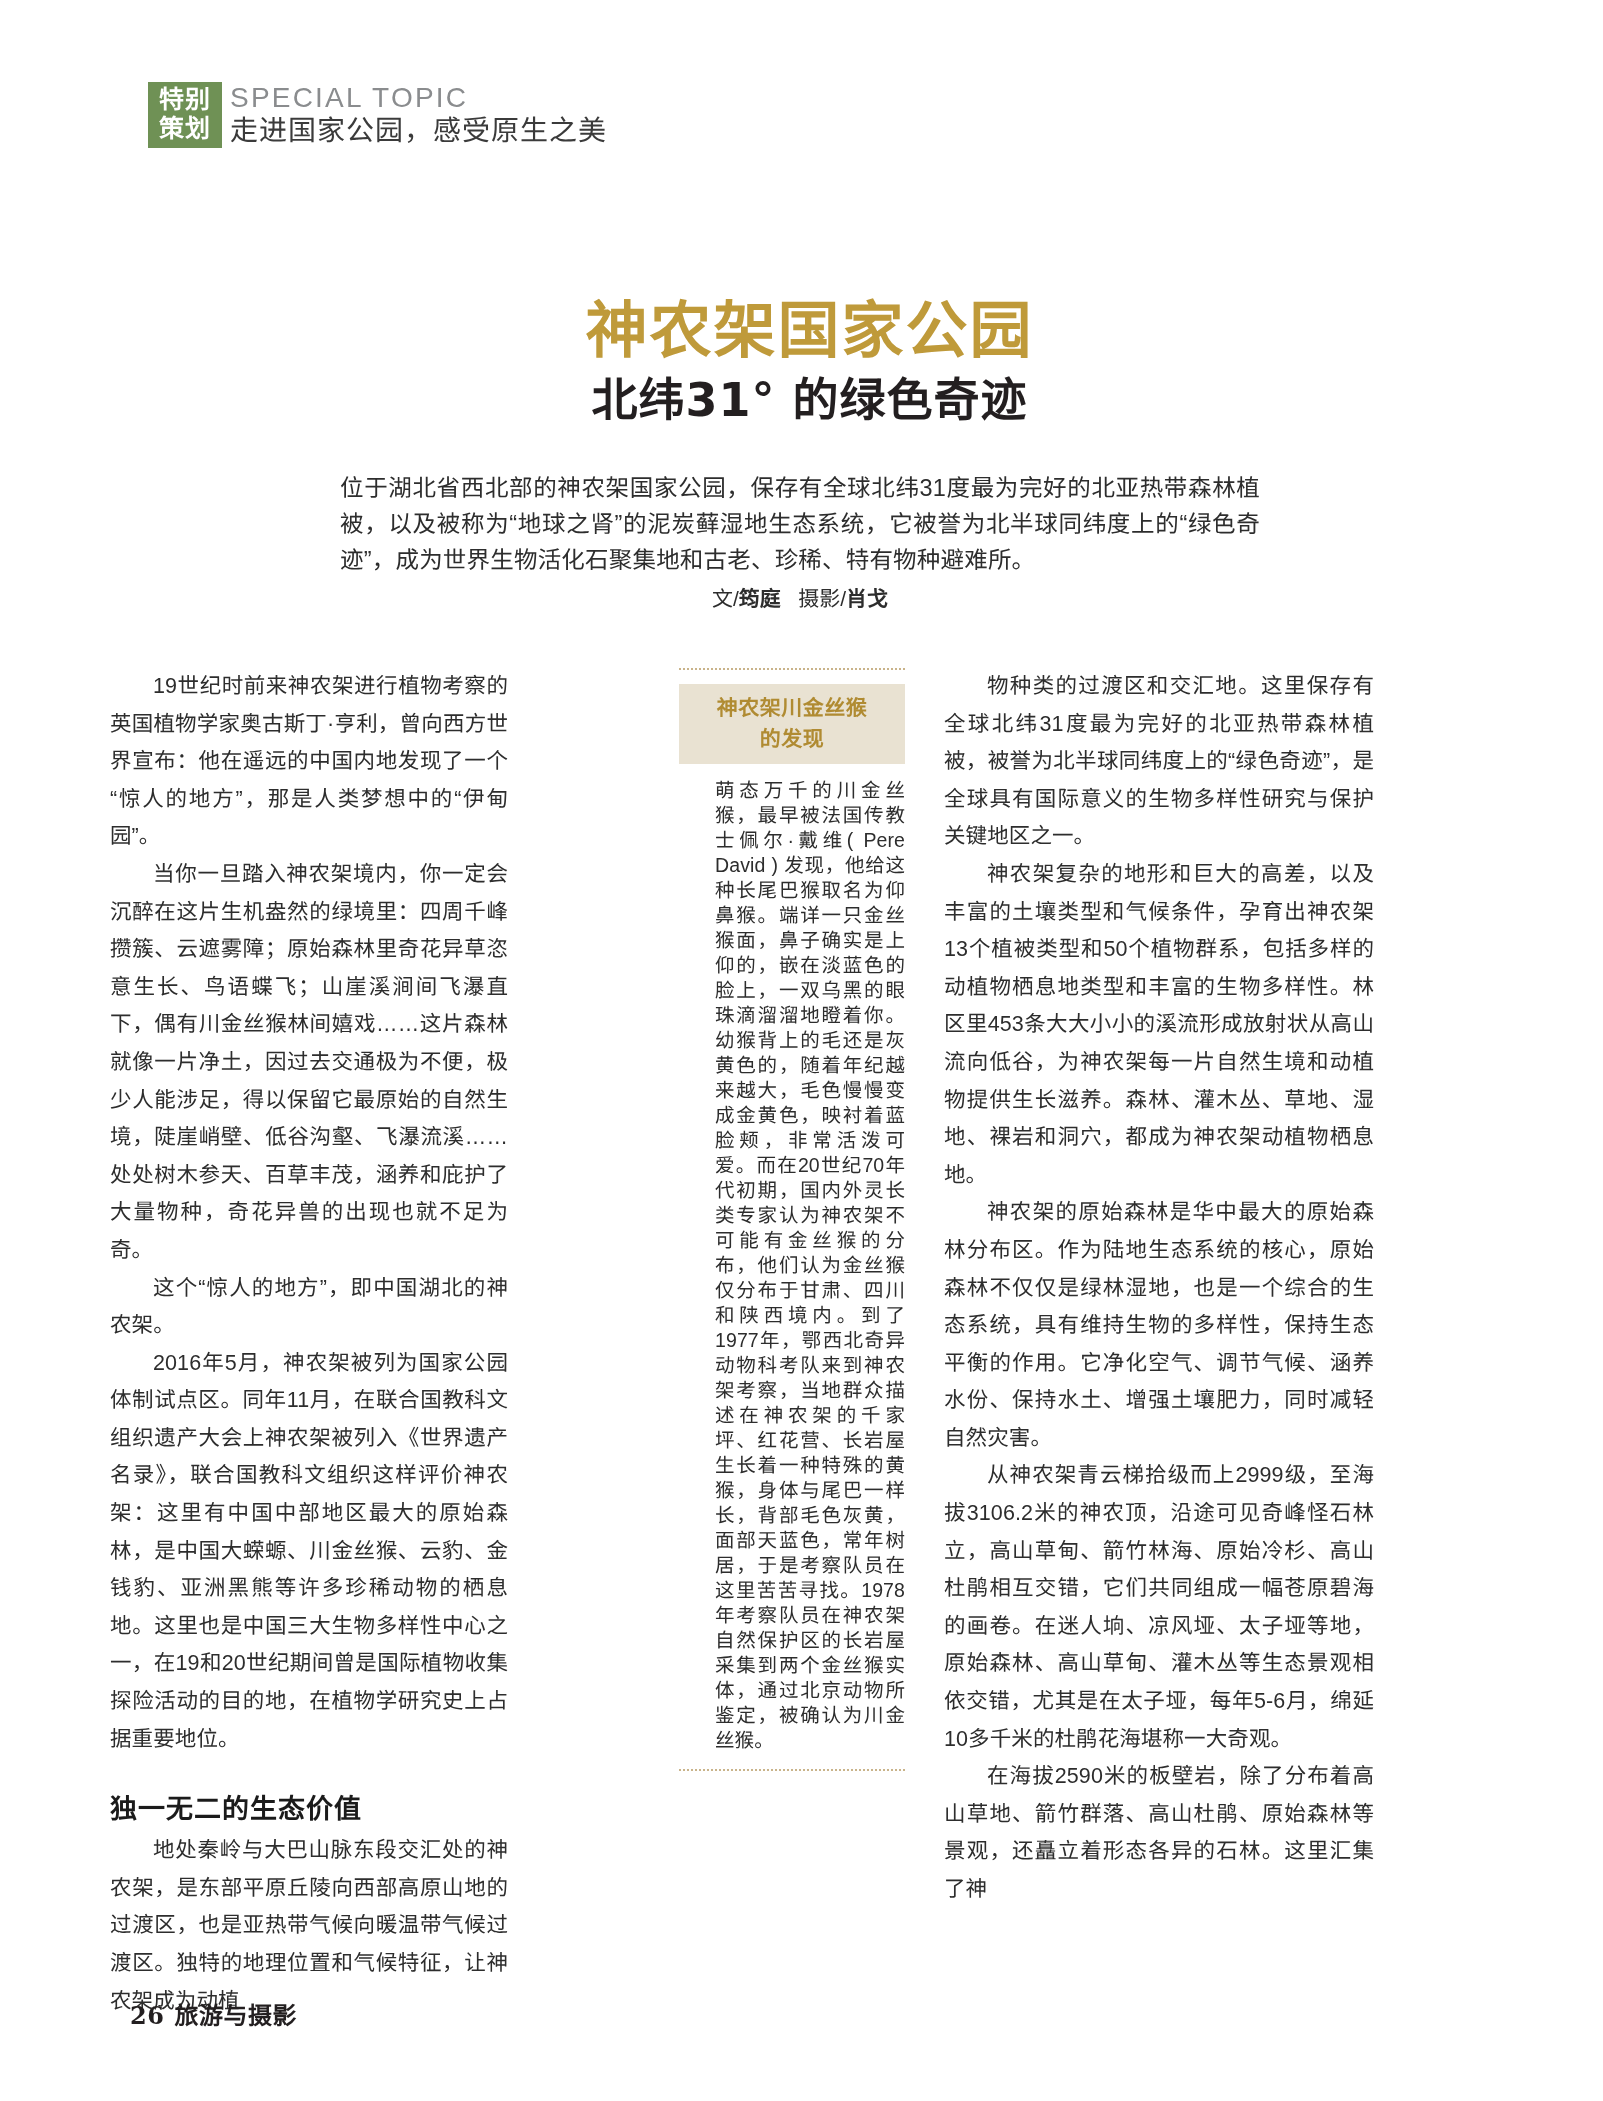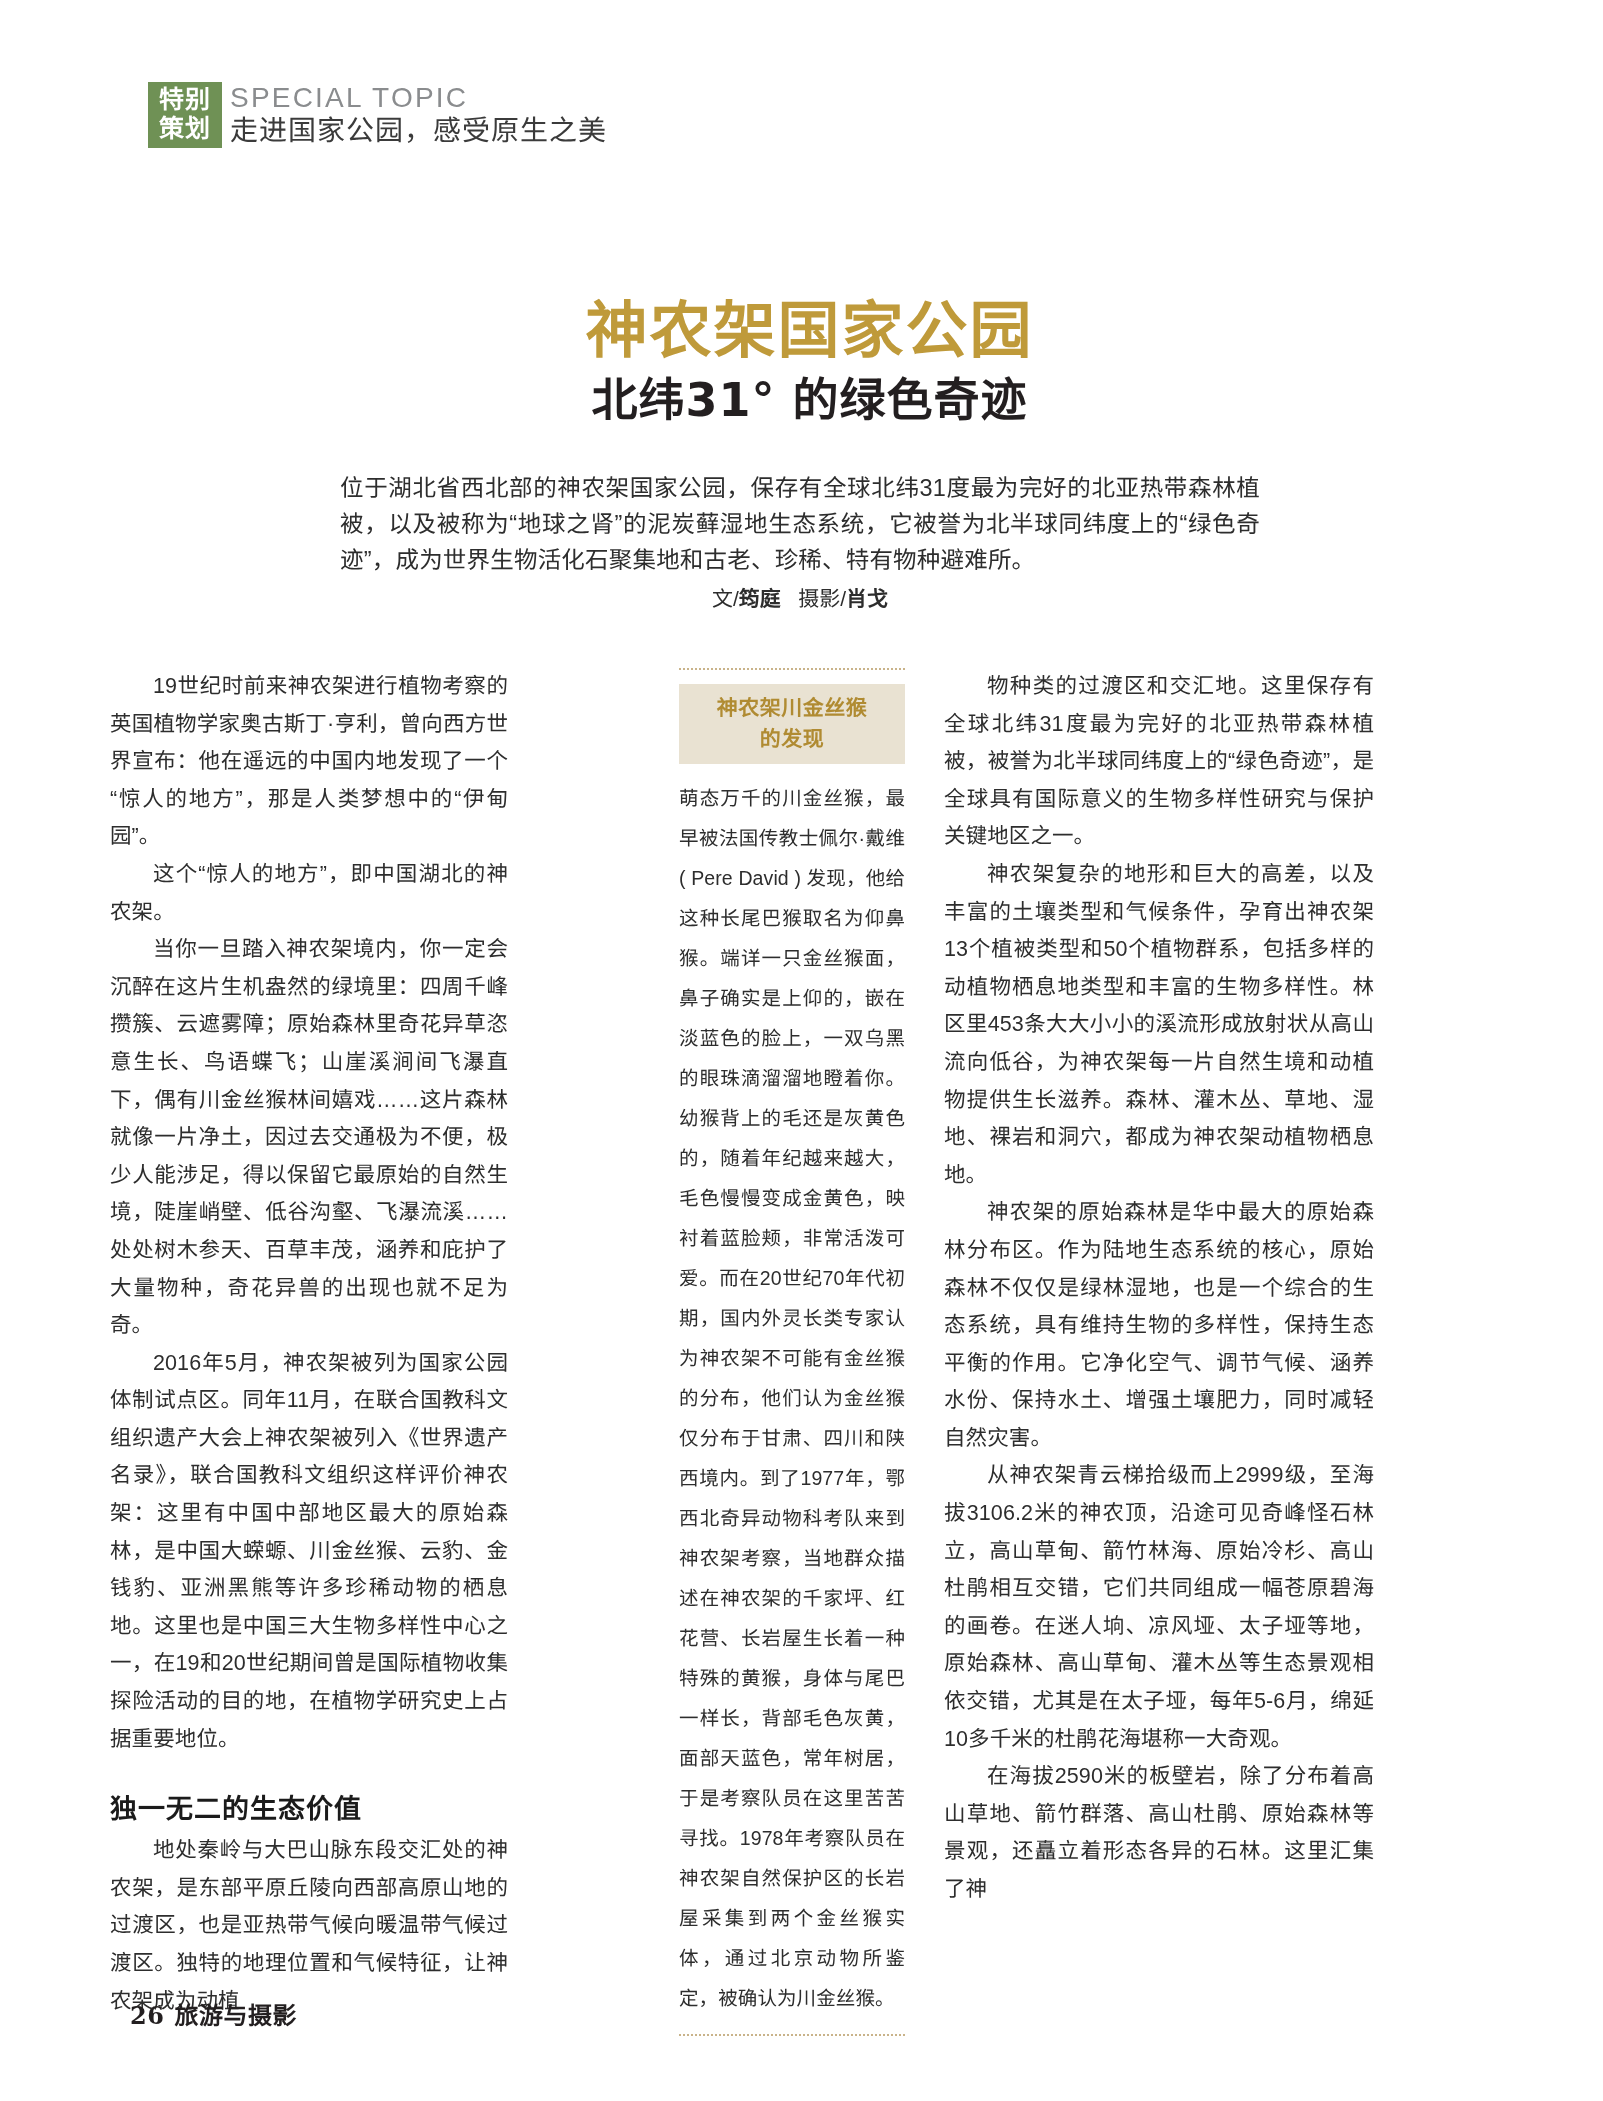--- a/index.html
+++ b/index.html
@@ -130,22 +130,23 @@
     font-size: 21.5px;
     line-height: 37.6px;
     color: #2d2d2d;
     text-align: justify;
     text-justify: inter-ideograph;
     text-indent: 2em;
     letter-spacing: 0.1px;
   }
   .col-mid p {
     font-size: 19.5px;
-    line-height: 40px;
+    line-height: 25px;
     text-indent: 0;
+    margin-left: 36px;
   }
   .section-heading {
     font-size: 27px;
     line-height: 34px;
     font-weight: bold;
     color: #1b1b1b;
     margin: 34px 0 6px 0;
     letter-spacing: 1px;
   }
 
@@ -207,22 +208,22 @@
   </div>
 
   <div class="lede">位于湖北省西北部的神农架国家公园，保存有全球北纬31度最为完好的北亚热带森林植被，以及被称为“地球之肾”的泥炭藓湿地生态系统，它被誉为北半球同纬度上的“绿色奇迹”，成为世界生物活化石聚集地和古老、珍稀、特有物种避难所。</div>
 
   <div class="byline">
     <span>文/</span><b>筠庭</b>&nbsp;&nbsp;&nbsp;<span>摄影/</span><b>肖戈</b>
   </div>
 
   <div class="col col-left">
     <p>19世纪时前来神农架进行植物考察的英国植物学家奥古斯丁·亨利，曾向西方世界宣布：他在遥远的中国内地发现了一个“惊人的地方”，那是人类梦想中的“伊甸园”。</p>
+    <p>当你一旦踏入神农架境内，你一定会沉醉在这片生机盎然的绿境里：四周千峰攒簇、云遮雾障；原始森林里奇花异草恣意生长、鸟语蝶飞；山崖溪涧间飞瀑直下，偶有川金丝猴林间嬉戏……这片森林就像一片净土，因过去交通极为不便，极少人能涉足，得以保留它最原始的自然生境，陡崖峭壁、低谷沟壑、飞瀑流溪……处处树木参天、百草丰茂，涵养和庇护了大量物种，奇花异兽的出现也就不足为奇。</p>
     <p>这个“惊人的地方”，即中国湖北的神农架。</p>
-    <p>当你一旦踏入神农架境内，你一定会沉醉在这片生机盎然的绿境里：四周千峰攒簇、云遮雾障；原始森林里奇花异草恣意生长、鸟语蝶飞；山崖溪涧间飞瀑直下，偶有川金丝猴林间嬉戏……这片森林就像一片净土，因过去交通极为不便，极少人能涉足，得以保留它最原始的自然生境，陡崖峭壁、低谷沟壑、飞瀑流溪……处处树木参天、百草丰茂，涵养和庇护了大量物种，奇花异兽的出现也就不足为奇。</p>
     <p>2016年5月，神农架被列为国家公园体制试点区。同年11月，在联合国教科文组织遗产大会上神农架被列入《世界遗产名录》，联合国教科文组织这样评价神农架：这里有中国中部地区最大的原始森林，是中国大蝾螈、川金丝猴、云豹、金钱豹、亚洲黑熊等许多珍稀动物的栖息地。这里也是中国三大生物多样性中心之一，在19和20世纪期间曾是国际植物收集探险活动的目的地，在植物学研究史上占据重要地位。</p>
     <div class="section-heading">独一无二的生态价值</div>
     <p>地处秦岭与大巴山脉东段交汇处的神农架，是东部平原丘陵向西部高原山地的过渡区，也是亚热带气候向暖温带气候过渡区。独特的地理位置和气候特征，让神农架成为动植</p>
   </div>
 
   <div class="col col-mid">
     <div class="sidebar">
       <div class="sidebar-title">
         <span>神农架川金丝猴</span>
         <span>的发现</span>

